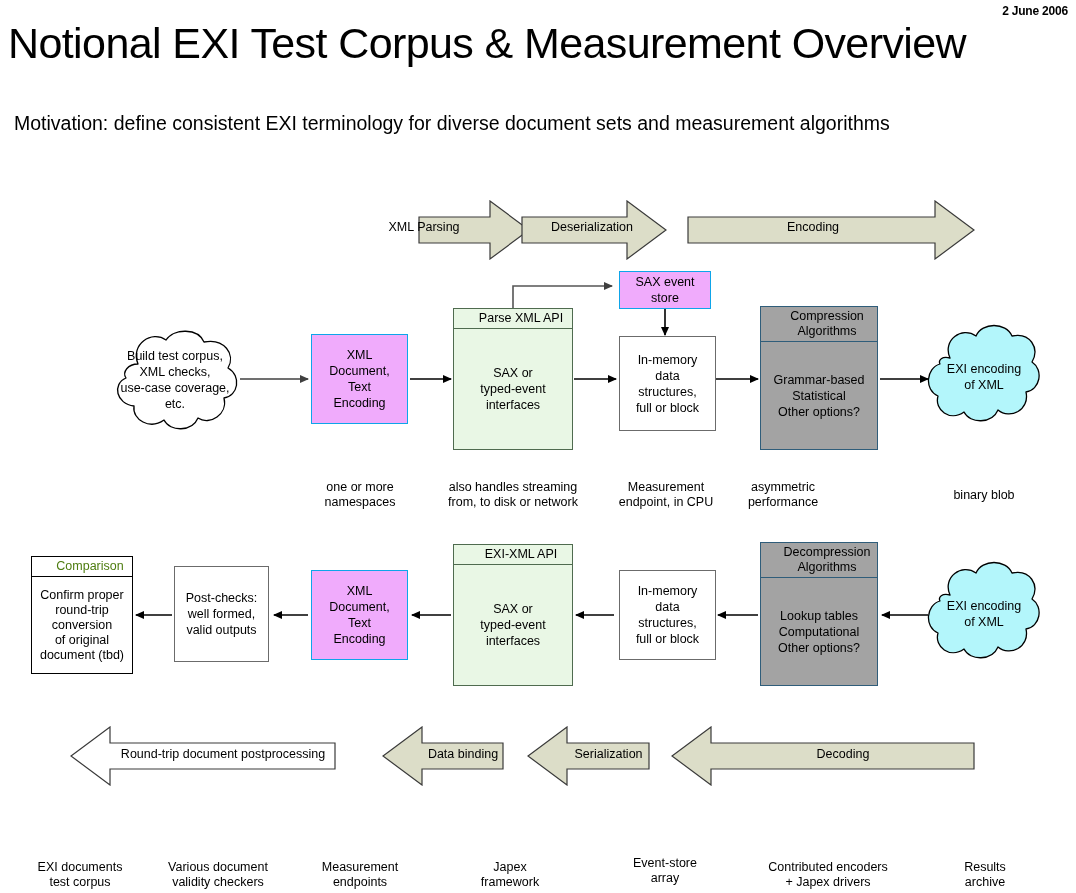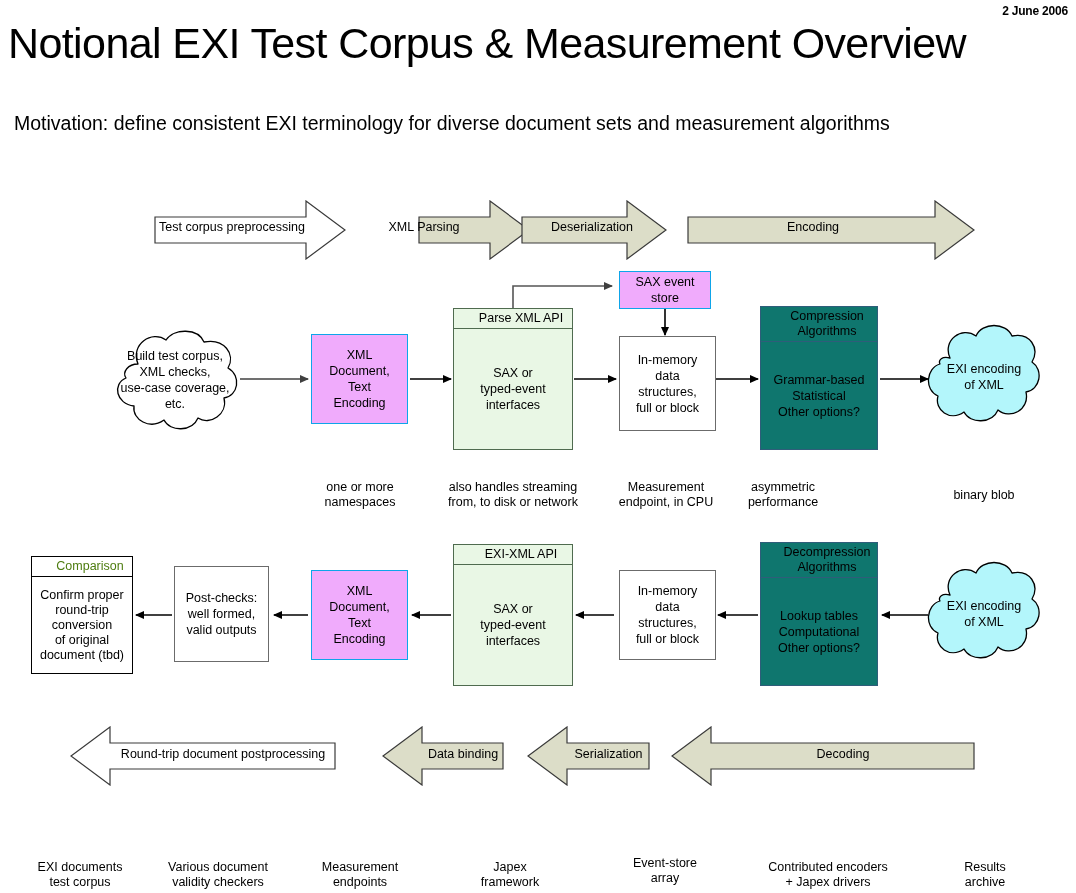--- a/index.html
+++ b/index.html
@@ -66,21 +66,21 @@
     background: #f0abfc;
     border: 1px solid #0ea5e9;
   }
   .box.green-hdr {
     background: #e9f7e5;
     border: 1px solid #4f6b4f;
     flex-direction: column;
     justify-content: flex-start;
   }
   .box.cyan-hdr {
-    background: #0f766e;
+    background: #a3a3a3;
     border: 1px solid #2f5d7a;
     flex-direction: column;
     justify-content: space-between;
   }
   .box.plain-hdr {
     background: #ffffff;
     border: 1px solid #000000;
     flex-direction: column;
     justify-content: flex-start;
   }
@@ -181,26 +181,20 @@
     <line x1="665" y1="309" x2="665" y2="335" stroke="#000" stroke-width="1.6" marker-end="url(#ah)"></line>
 
     <line x1="928" y1="615" x2="882" y2="615" stroke="#000" stroke-width="1.4" marker-end="url(#ah)"></line>
     <line x1="758" y1="615" x2="718" y2="615" stroke="#000" stroke-width="1.4" marker-end="url(#ah)"></line>
     <line x1="614" y1="615" x2="576" y2="615" stroke="#000" stroke-width="1.4" marker-end="url(#ah)"></line>
     <line x1="451" y1="615" x2="412" y2="615" stroke="#000" stroke-width="1.4" marker-end="url(#ah)"></line>
     <line x1="308" y1="615" x2="274" y2="615" stroke="#000" stroke-width="1.4" marker-end="url(#ah)"></line>
     <line x1="172" y1="615" x2="136" y2="615" stroke="#000" stroke-width="1.4" marker-end="url(#ah)"></line>
   </svg>
 
-  <div class="blockarrow" style="left:154px; top:200px; width:192px; height:60px;">
-    <svg width="192" height="60" viewBox="0 0 192 60">
-      <path d="M1,17 L152,17 L152,1 L191,30 L152,59 L152,43 L1,43 Z" fill="#ffffff" stroke="#3a3a3a" stroke-width="1.2"></path>
-    </svg>
-    <div class="ba-label" style="top:20px; left:0; width:156px;">Test corpus preprocessing</div>
-  </div>
 
   <div class="blockarrow" style="left:386px; top:200px; width:112px; height:60px;padding-left:32px;">
     <svg width="112" height="60" viewBox="0 0 112 60">
       <path d="M1,17 L72,17 L72,1 L111,30 L72,59 L72,43 L1,43 Z" fill="#dcddc8" stroke="#3a3a3a" stroke-width="1.2"></path>
     </svg>
     <div class="ba-label" style="top:20px; left:0; width:76px;">XML Parsing</div>
   </div>
 
   <div class="blockarrow" style="left:521px; top:200px; width:146px; height:60px;">
     <svg width="146" height="60" viewBox="0 0 146 60">

